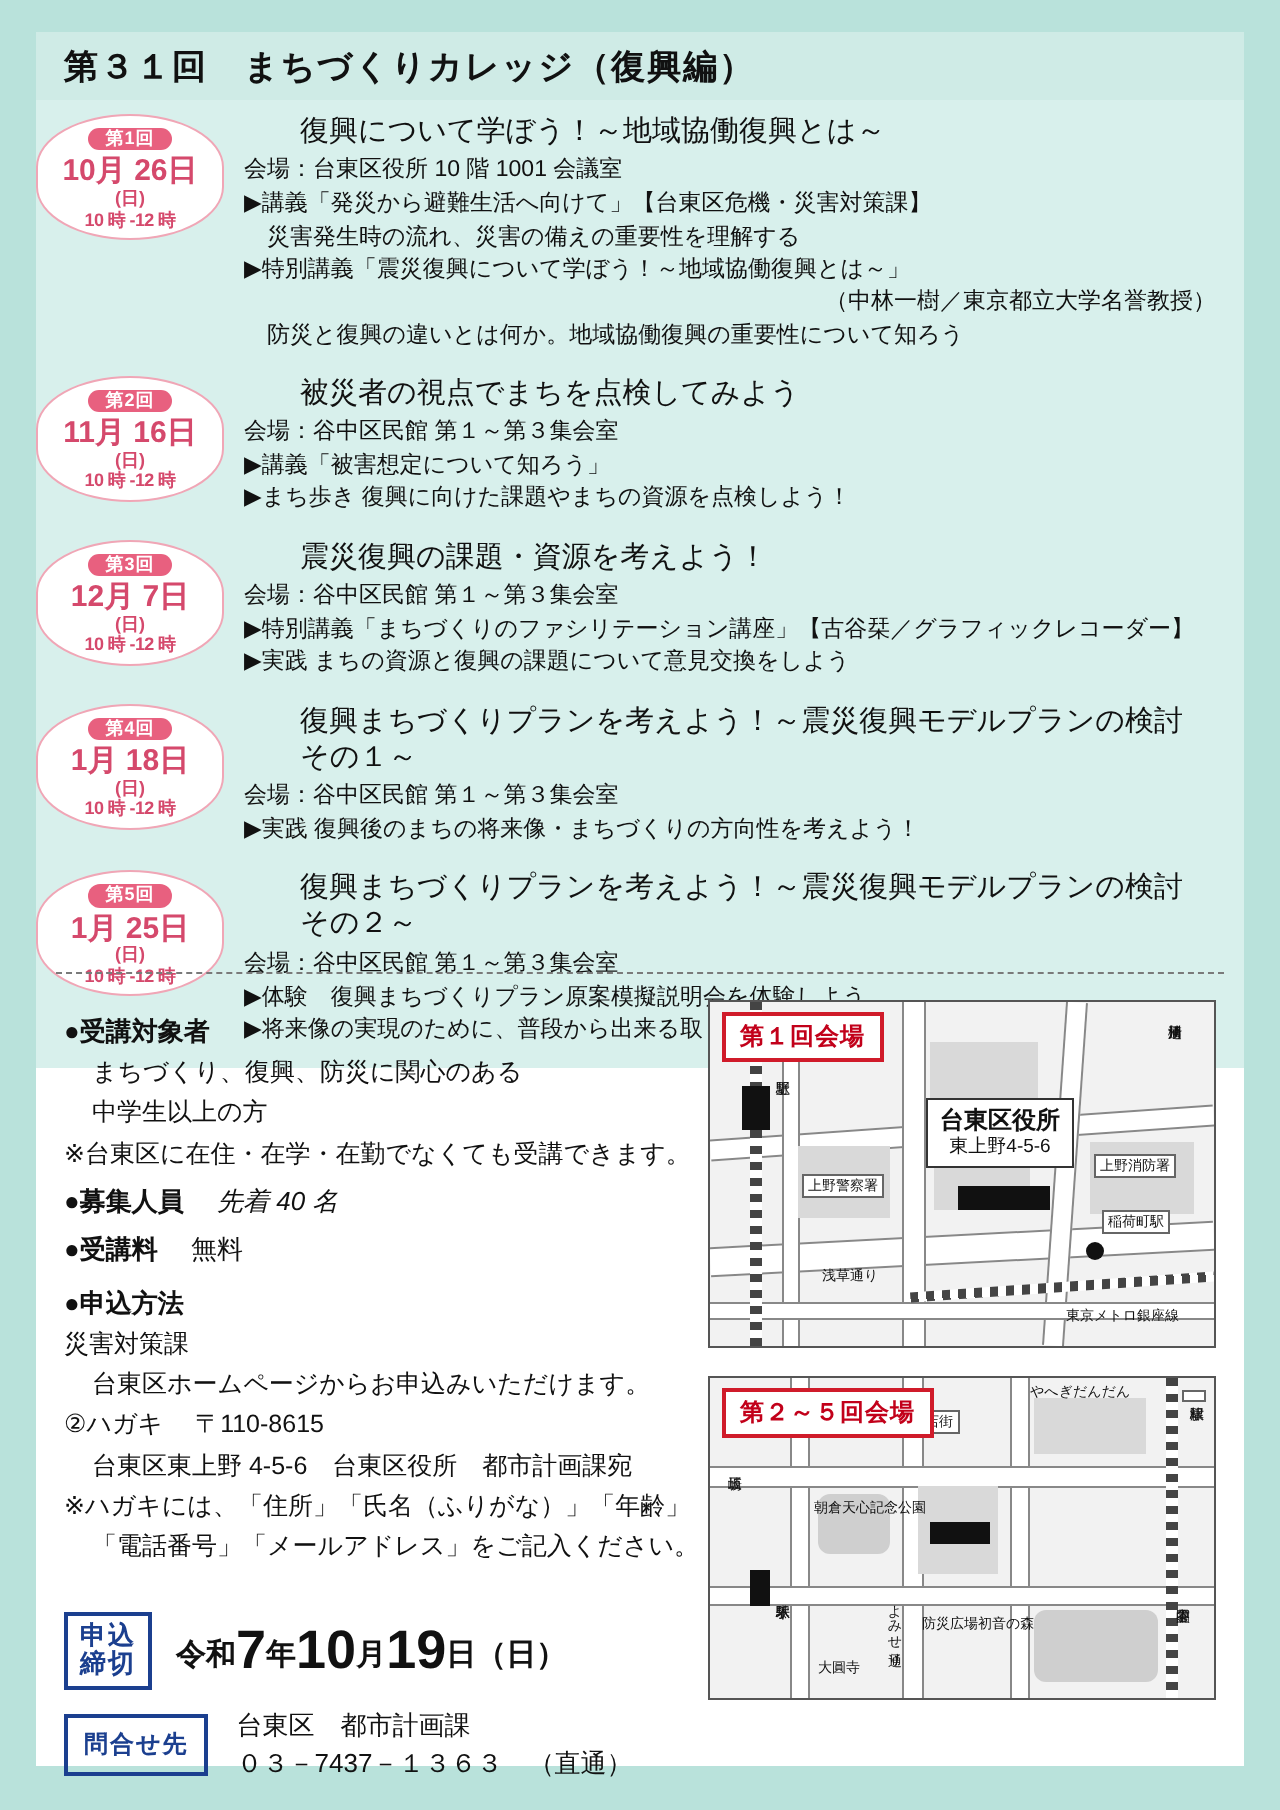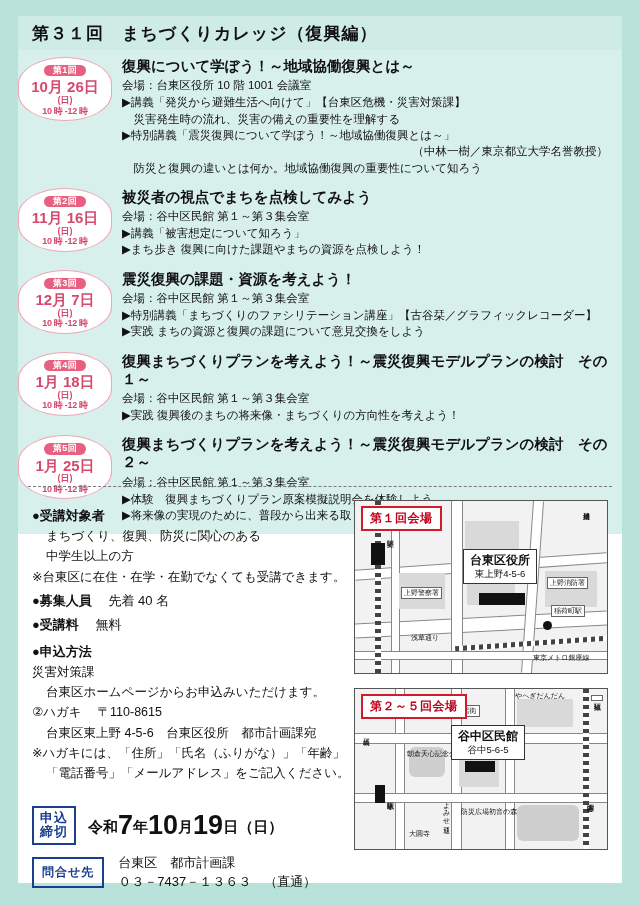--- a/index.html
+++ b/index.html
@@ -119,25 +119,26 @@
     font-weight: bold;
     letter-spacing: -0.3px;
   }
   .session-body {
     flex: 1 1 auto;
     padding-right: 10px;
     padding-top: 2px;
   }
   .session-title {
     font-size: 14.5px;
-    font-weight: bold;
+    font-weight: normal;
     color: #111;
     letter-spacing: 0px;
     line-height: 1.25;
     margin-bottom: 2px;
+    margin-left: 28px;
   }
   .session-venue {
     font-size: 11.5px;
     color: #111;
     line-height: 1.4;
     margin-bottom: 1px;
   }
   .session-line {
     font-size: 11.5px;
     color: #111;
@@ -444,21 +445,21 @@
 
     <div class="divider" style="top:470px;"></div>
 
     <div class="info">
       <div class="bullet-head">●受講対象者</div>
       <div class="indent">まちづくり、復興、防災に関心のある</div>
       <div class="indent">中学生以上の方</div>
       <div>※台東区に在住・在学・在勤でなくても受講できます。</div>
       <div class="bullet-head">
         <span>●募集人員</span>
-        <span style="font-weight:normal;">　</span><span style="font-weight:normal;">先着 40 名</span>
+        <span style="font-weight:normal;">　</span><span style="font-weight:normal;font-style:italic;">先着 40 名</span>
       </div>
       <div class="bullet-head">
         <span>●受講料</span>
         <span style="font-weight:normal;">　</span><span style="font-weight:normal;">無料</span>
       </div>
       <div class="bullet-head" style="margin-top:6px;">●申込方法</div>
       <div>災害対策課</div>
       <div class="indent">台東区ホームページからお申込みいただけます。</div>
       <div>
         <span>②ハガキ</span>
@@ -525,24 +526,20 @@
       <div class="mlab" style="left:52px; top:60px;">朝倉天心記念公園</div>
       <div class="mlab" style="left:106px; top:118px;">防災広場初音の森</div>
       <div class="mlab" style="left:54px; top:140px;">大圓寺</div>
       <div class="mlab-v" style="left:30px; top:108px;">千駄木駅</div>
       <div class="mlab-v" style="left:6px; top:44px;">三崎坂</div>
       <div class="mlab-v" style="left:86px; top:108px;">よみせ通り</div>
       <div class="mlab-v" style="left:230px; top:110px;">谷中霊園</div>
       <div class="mlab-box-v" style="left:236px; top:6px;">根津駅</div>
 
       <div class="map-label">第２～５回会場</div>
-      <div class="map-callout" style="left:96px; top:36px;">
-        <div class="c-name">谷中区民館</div>
-        <div class="c-addr">谷中5-6-5</div>
-      </div>
     </div>
 
     <div class="deadline">
       <div class="deadline-badge">
         <div>申込</div>
         <div>締切</div>
       </div>
       <div class="deadline-text">
         <span>令和</span><span class="big">7</span><span>年</span><span class="big">10</span><span>月</span><span class="big">19</span><span>日</span><span>（日）</span>
       </div>

